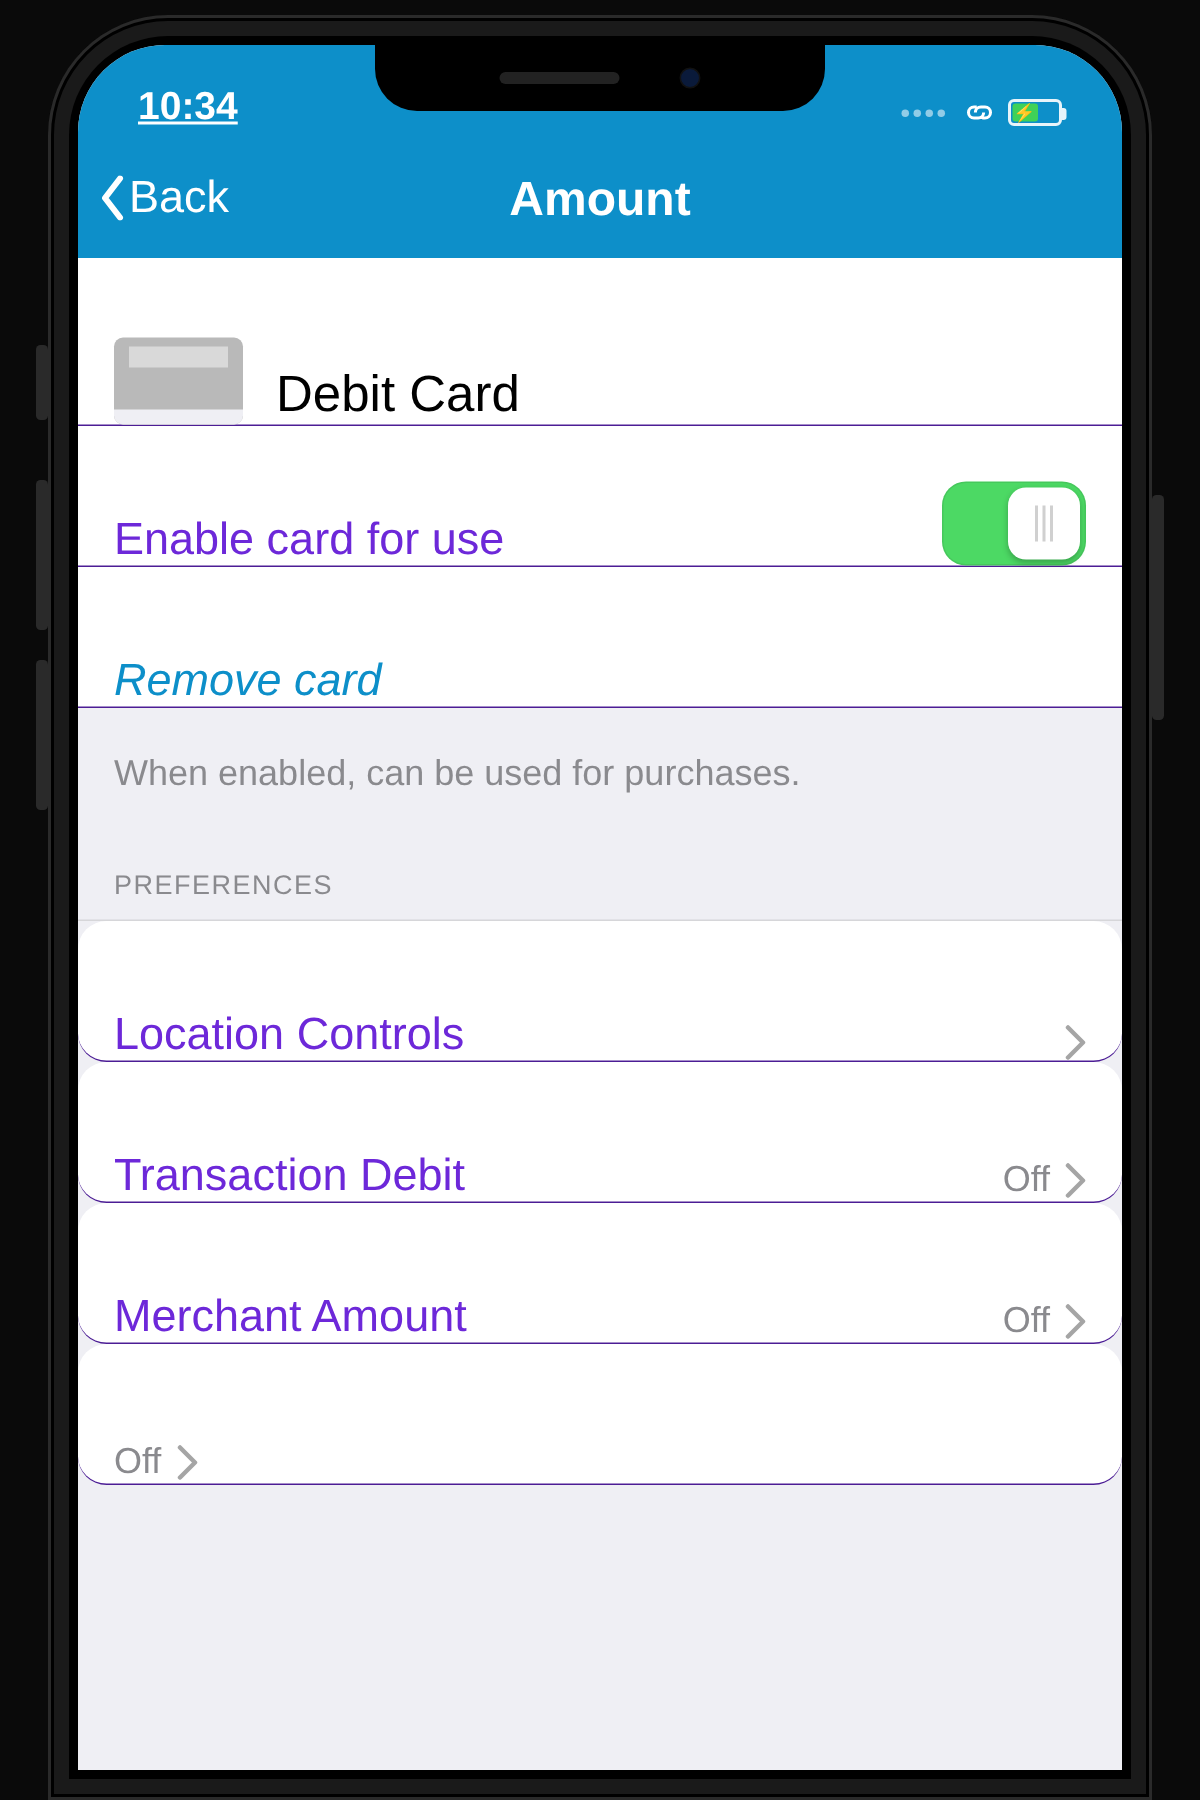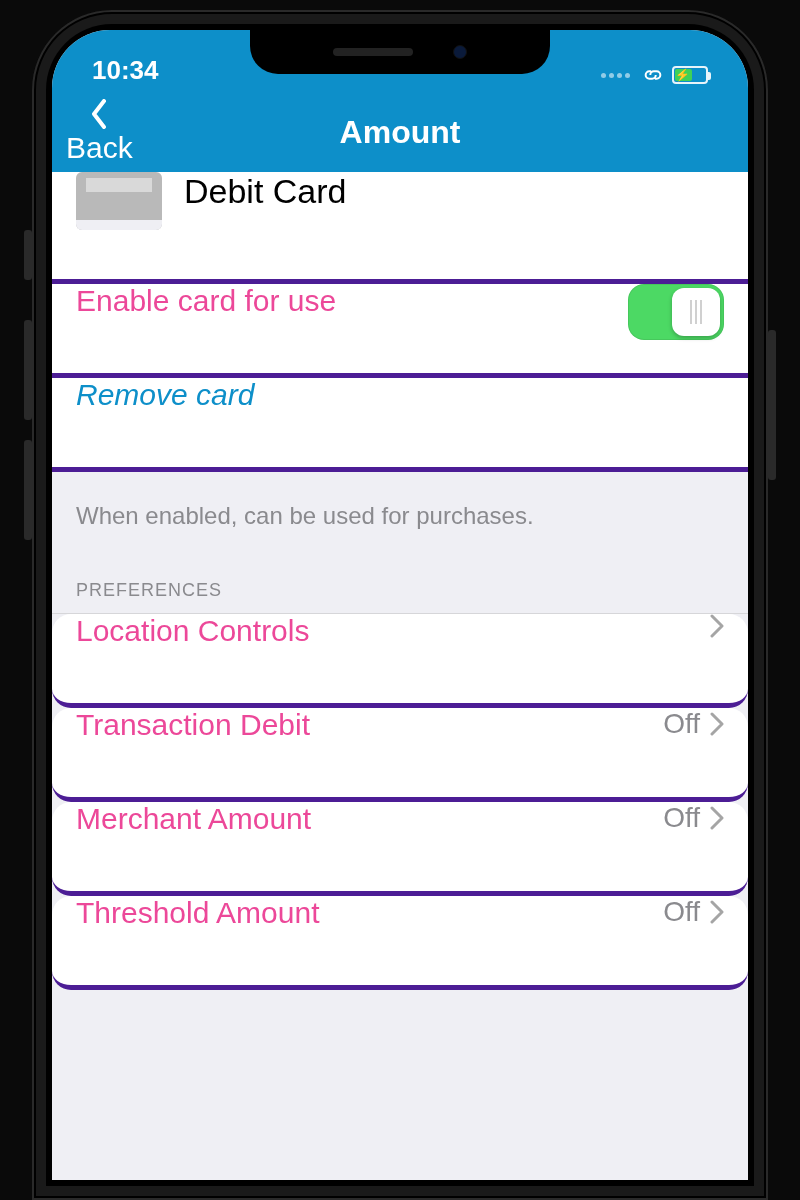--- a/index.html
+++ b/index.html
@@ -78,20 +78,21 @@
   }
   
   .status-bar {
     height: 62px;
     background: #0d8fc9;
     display: flex;
     align-items: flex-end;
     justify-content: space-between;
     padding: 0 40px 6px 40px;
     color: #fff;
+    text-decoration: underline;
   }
   .status-time {
     font-size: 26px;
     font-weight: 600;
   }
   .status-right {
     display: flex;
     align-items: center;
     gap: 8px;
   }
@@ -148,37 +149,36 @@
   }
   .back-btn {
     position: absolute;
     left: 14px;
     display: flex;
     align-items: center;
     gap: 2px;
     font-size: 30px;
     font-weight: 400;
     cursor: pointer;
-    flex-direction: column;
   }
   .chevron-left {
     width: 18px; height: 30px;
   }
   .nav-title {
     width: 100%;
     text-align: center;
     font-size: 32px;
     font-weight: 600;
   }
   
   .cell {
     background: #fff;
-    border-bottom: 5px solid #4c1d95;
-    display: flex;
-    align-items: flex-start;
+    border-bottom: 1px solid #4c1d95;
+    display: flex;
+    align-items: flex-end;
     padding: 0 24px;
   }
   .card-header {
     height: 112px;
     gap: 22px;
   }
   .card-icon {
     width: 86px;
     height: 58px;
     background: #b9b9b9;
@@ -204,21 +204,21 @@
     font-size: 34px;
     color: #000;
     font-weight: 400;
   }
   .toggle-row {
     height: 94px;
     justify-content: space-between;
   }
   .row-label {
     font-size: 30px;
-    color: #ec4899;
+    color: #6d28d9;
   }
   .toggle {
     width: 96px;
     height: 56px;
     background: #4cd964;
     border-radius: 16px;
     position: relative;
     cursor: pointer;
     box-shadow: inset 0 0 0 1px rgba(0,0,0,0.08);
   }
@@ -264,21 +264,21 @@
     justify-content: space-between;
     cursor: pointer;
     border-radius: 19px;
   }
   .pref-right {
     display: flex;
     align-items: center;
     gap: 10px;
   }
   .pref-value {
-    font-size: 28px;
+    font-size: 24px;
     color: #8a8a8e;
   }
   .chevron-right {
     width: 14px;
     height: 24px;
     opacity: 0.35;
   }
 </style>
 </head>
 <body>
@@ -375,21 +375,20 @@
         <div class="row-label">Merchant Amount</div>
         <div class="pref-right">
           <span class="pref-value">Off</span>
           <svg class="chevron-right" viewBox="0 0 14 24">
             <polyline points="2,2 12,12 2,22" fill="none" stroke="#000" stroke-width="3" stroke-linecap="round" stroke-linejoin="round"></polyline>
           </svg>
         </div>
       </div>
 
       <div class="cell pref-row">
-        <div class="row-label">Threshold Amount</div>
         <div class="pref-right">
           <span class="pref-value">Off</span>
           <svg class="chevron-right" viewBox="0 0 14 24">
             <polyline points="2,2 12,12 2,22" fill="none" stroke="#000" stroke-width="3" stroke-linecap="round" stroke-linejoin="round"></polyline>
           </svg>
         </div>
       </div>
 
     </div>
   </div>

